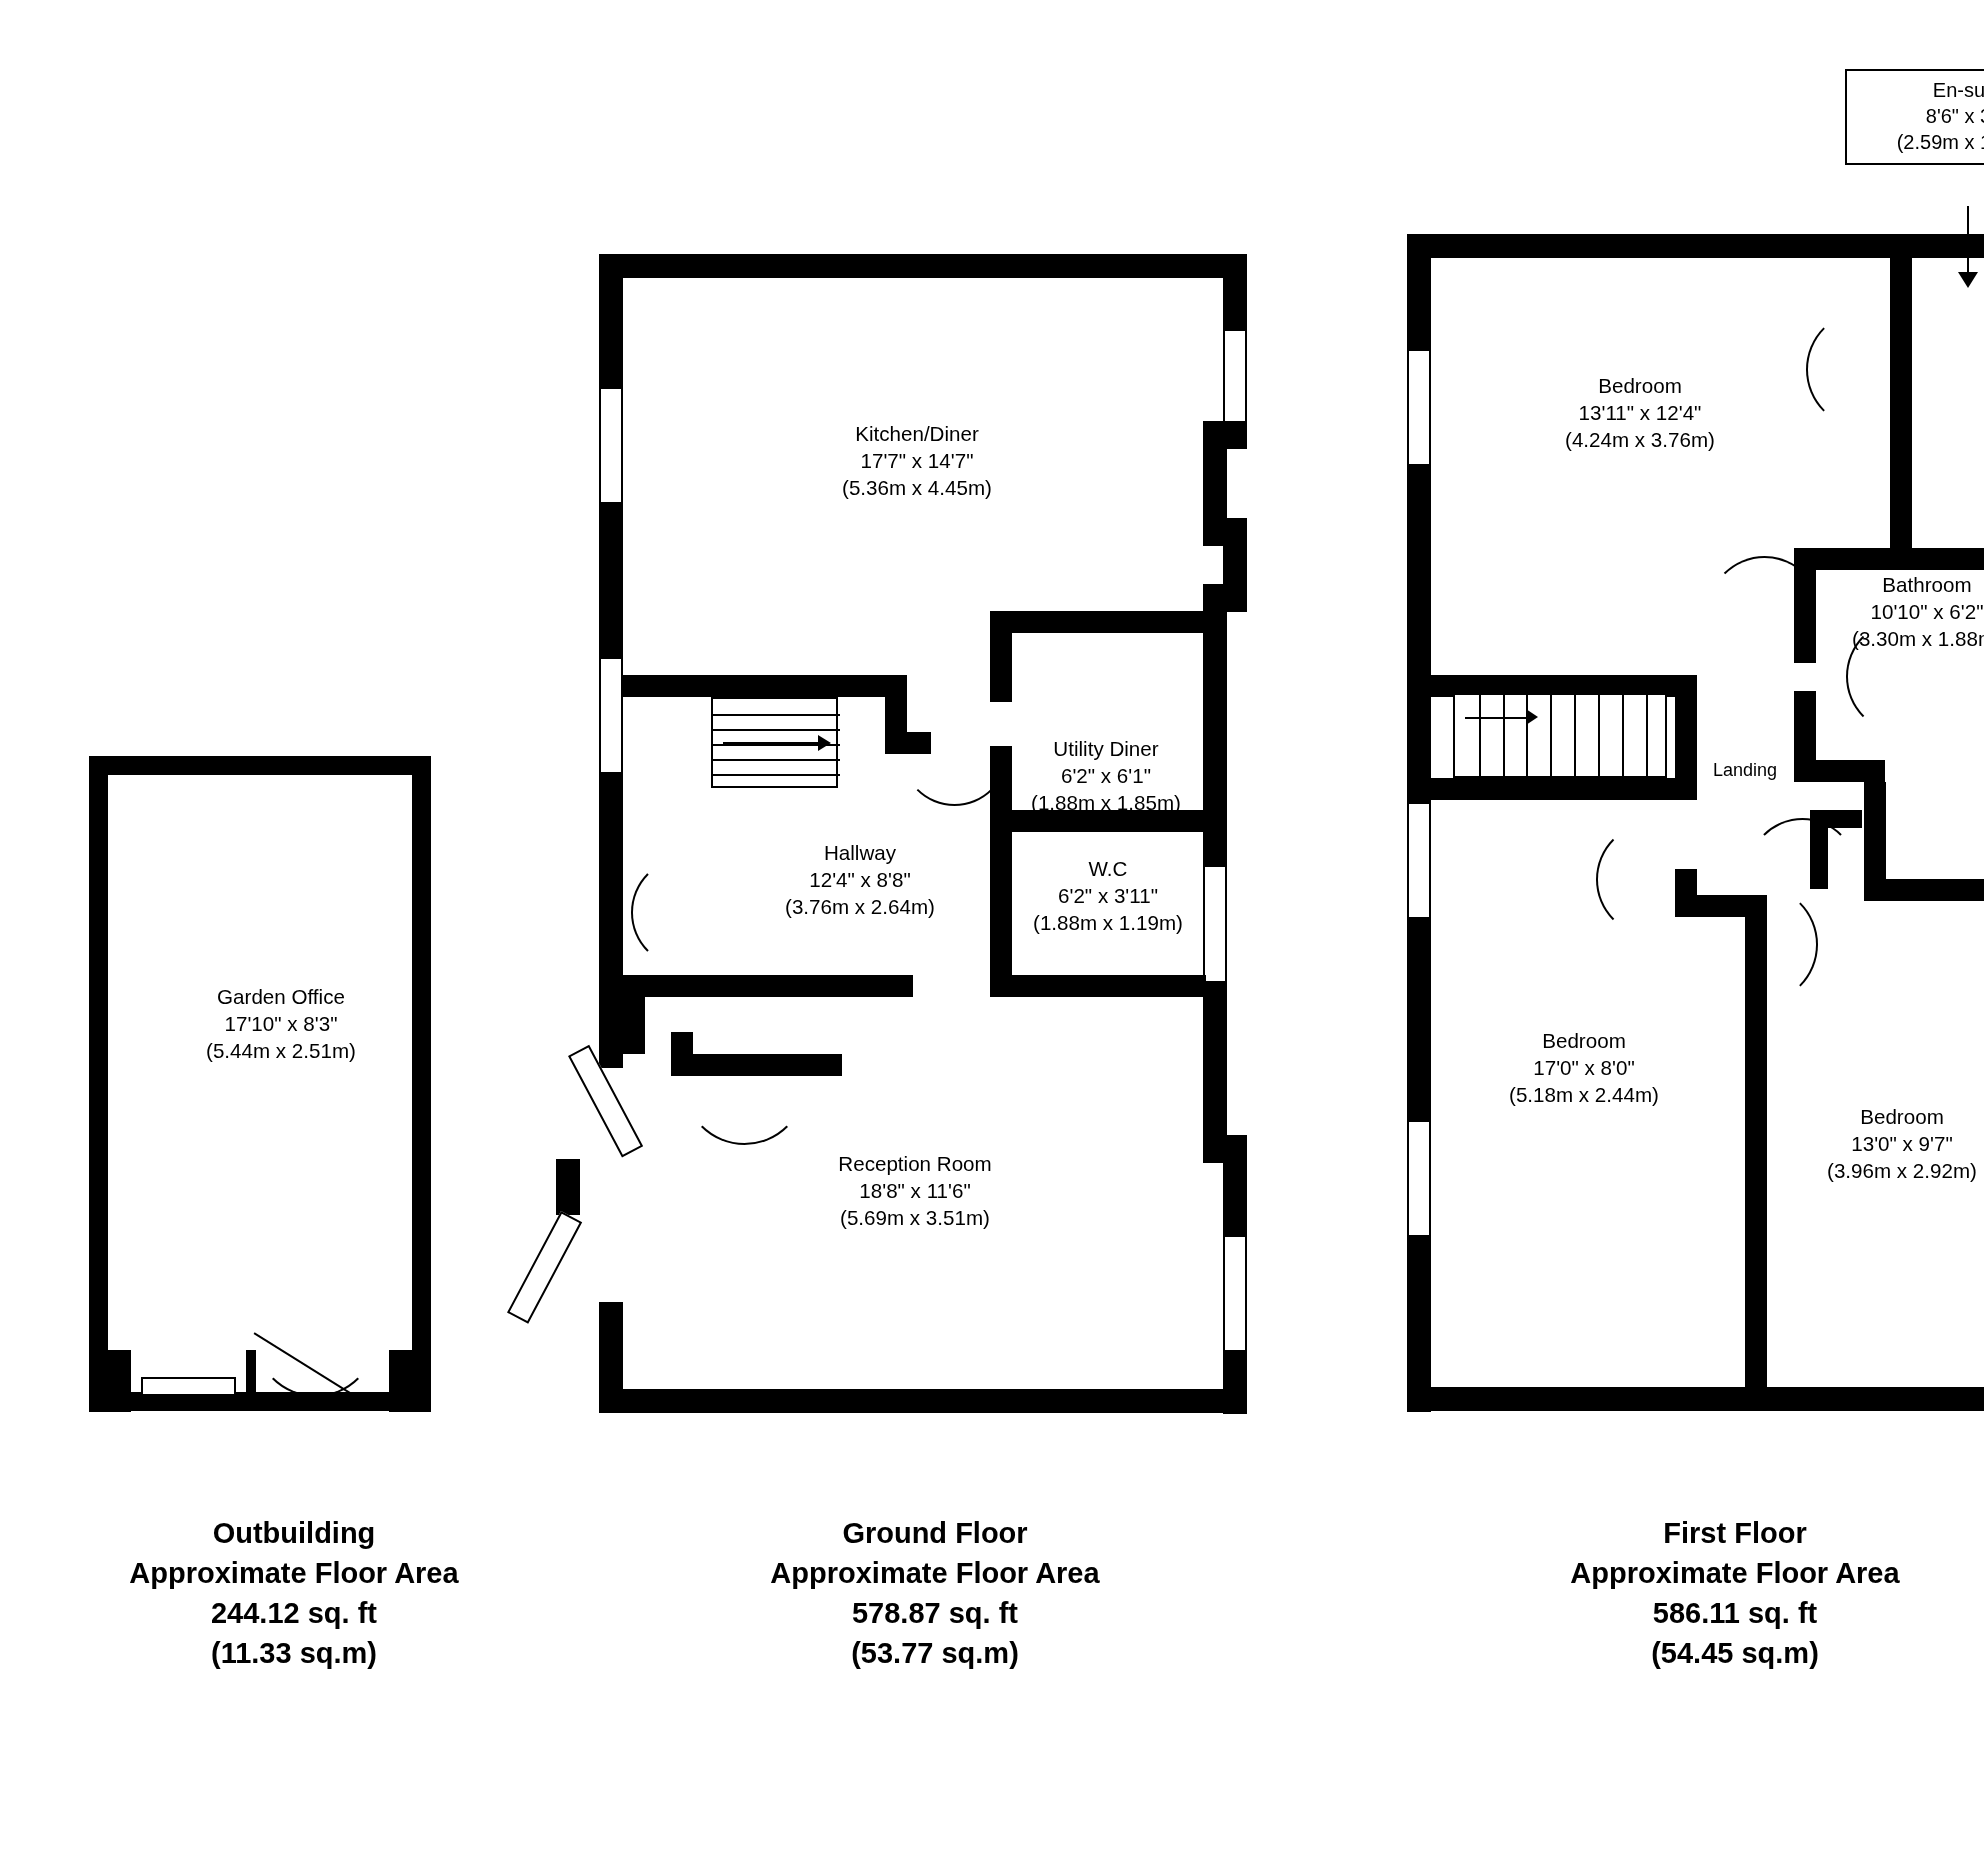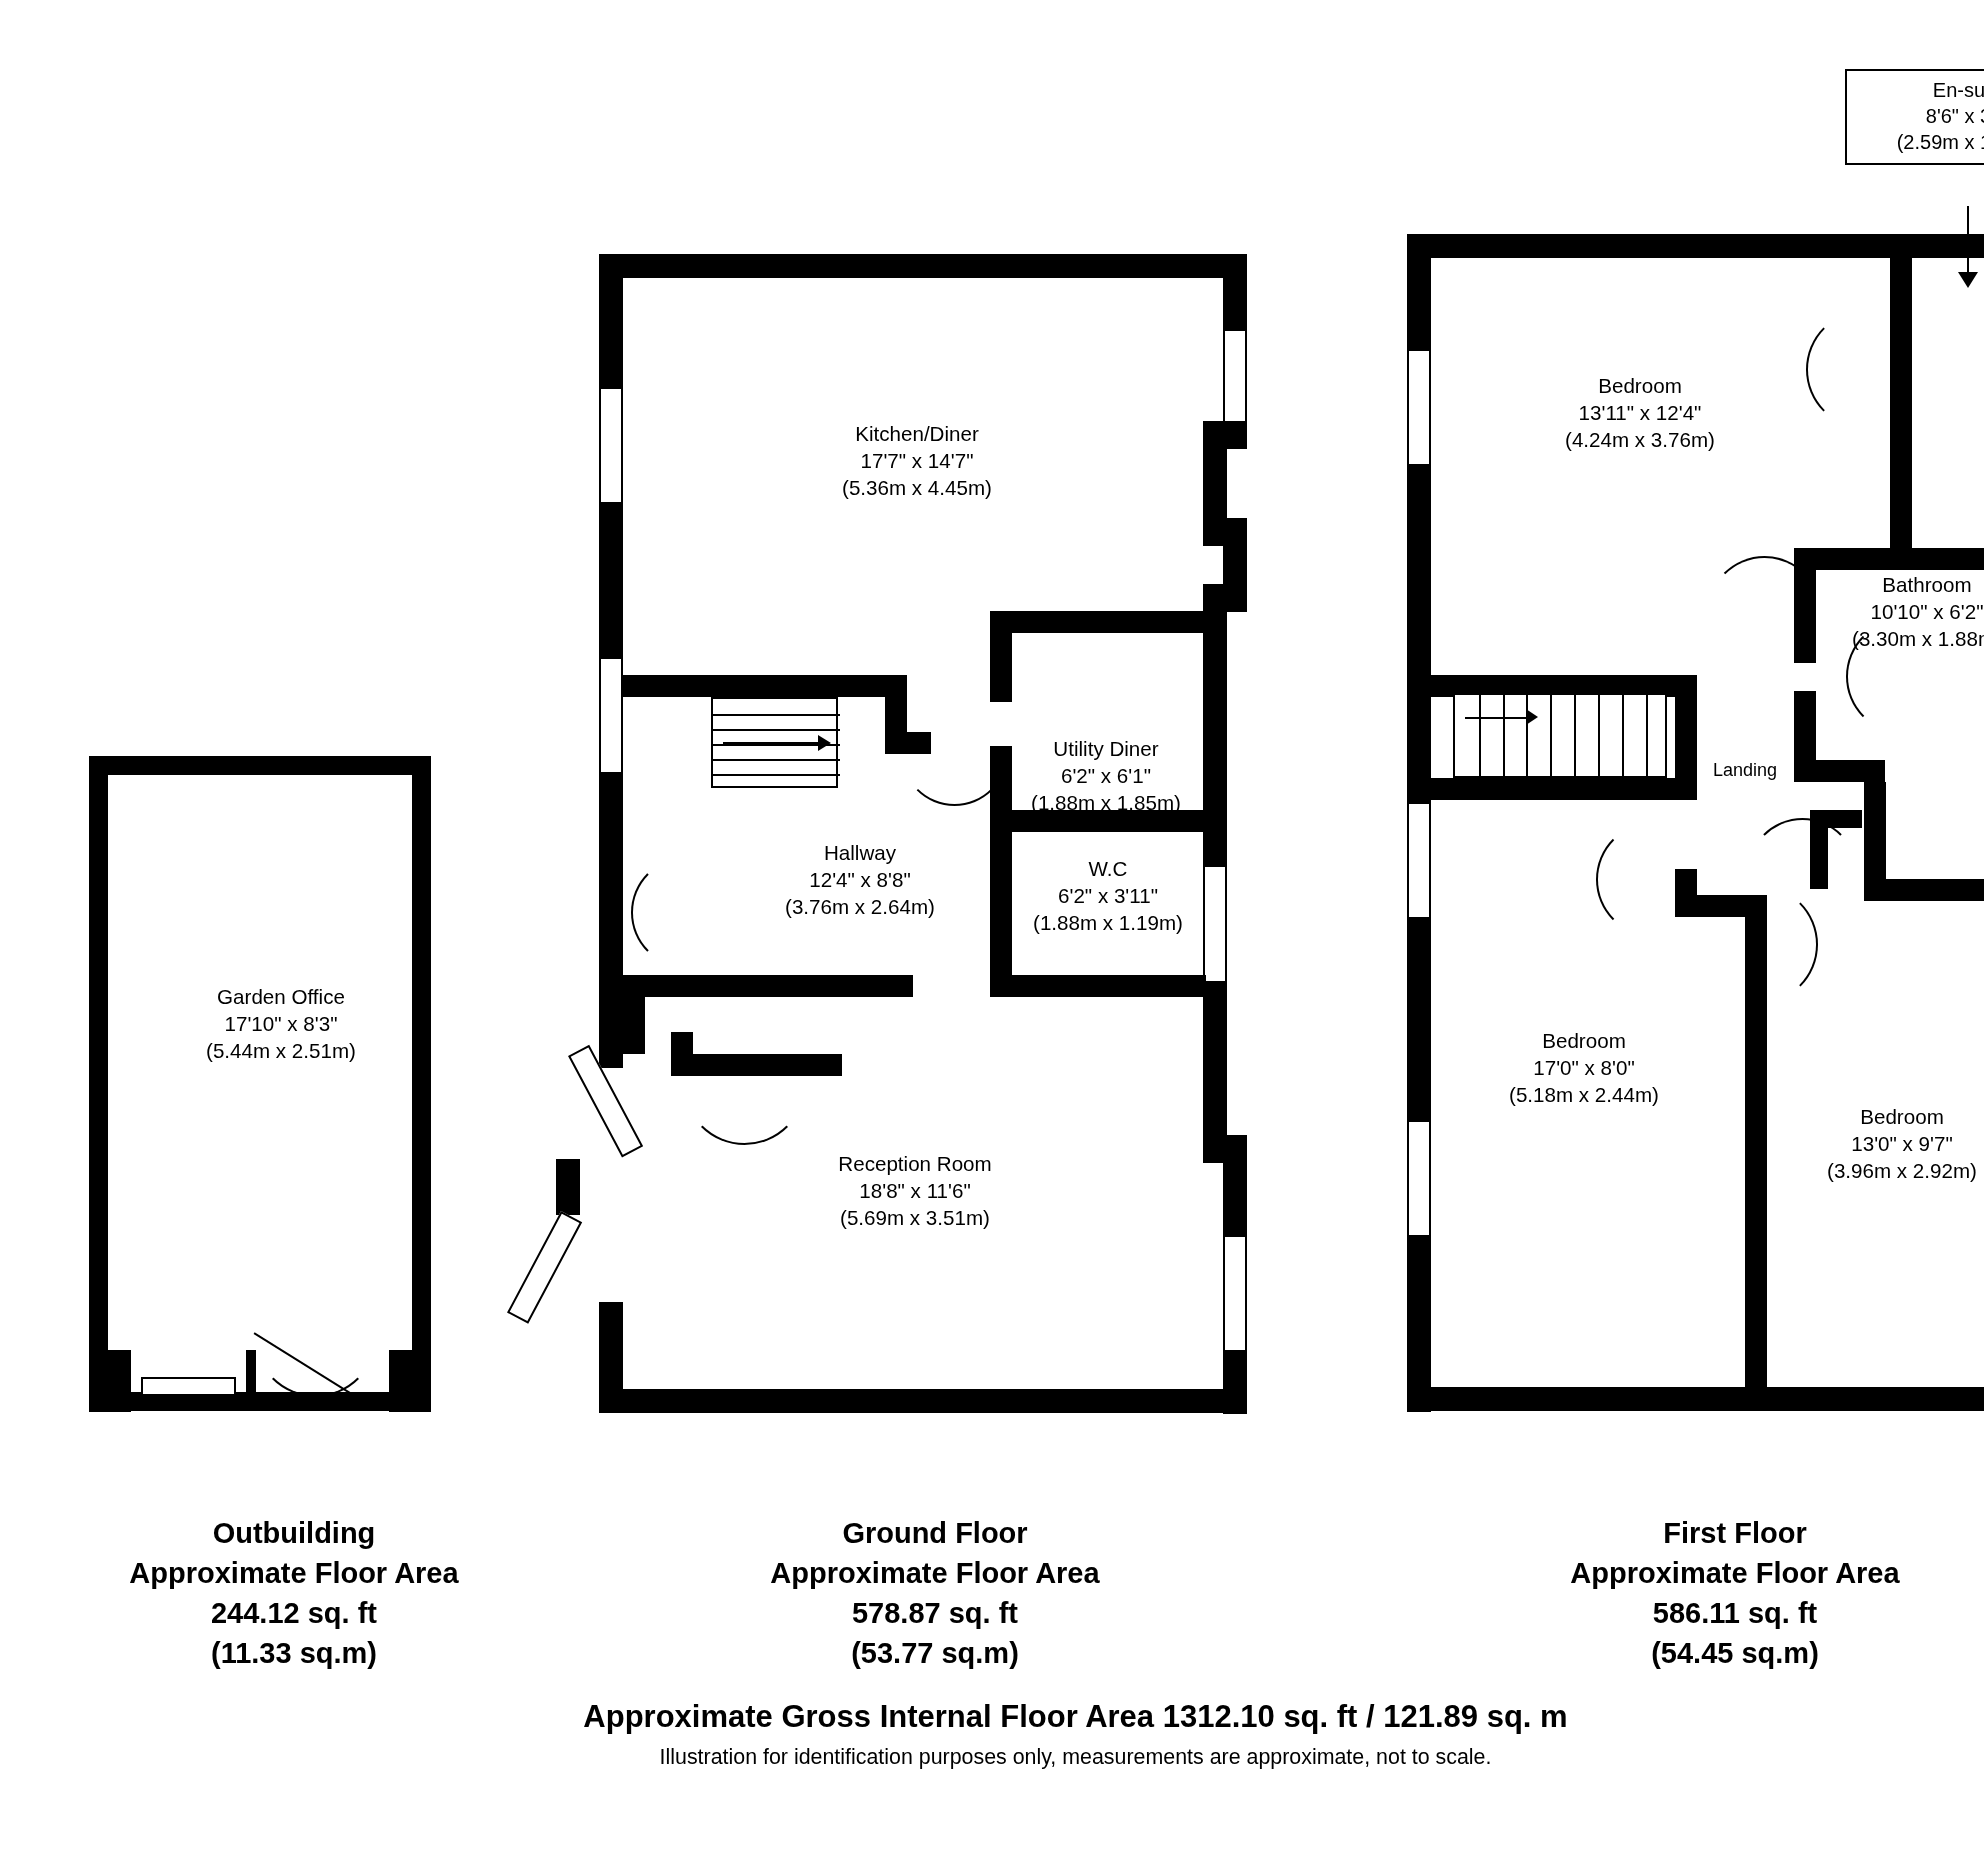--- a/index.html
+++ b/index.html
@@ -326,19 +326,15 @@
     <span>(53.77 sq.m)</span>
   </div>
 
   <div class="floor-caption" style="left:1735px; top:1513px;">
     <span>First Floor</span><br>
     <span>Approximate Floor Area</span><br>
     <span>586.11 sq. ft</span><br>
     <span>(54.45 sq.m)</span>
   </div>
 
-  <div class="gross" style="top:1699px;">
-    <span class="big">Approximate Gross Internal Floor Area 1312.10 sq. ft / 121.89 sq. m</span>
-    <span class="sub">Illustration for identification purposes only, measurements are approximate, not to scale.</span>
-  </div>
 
 </div>
 
 
 </body></html>

